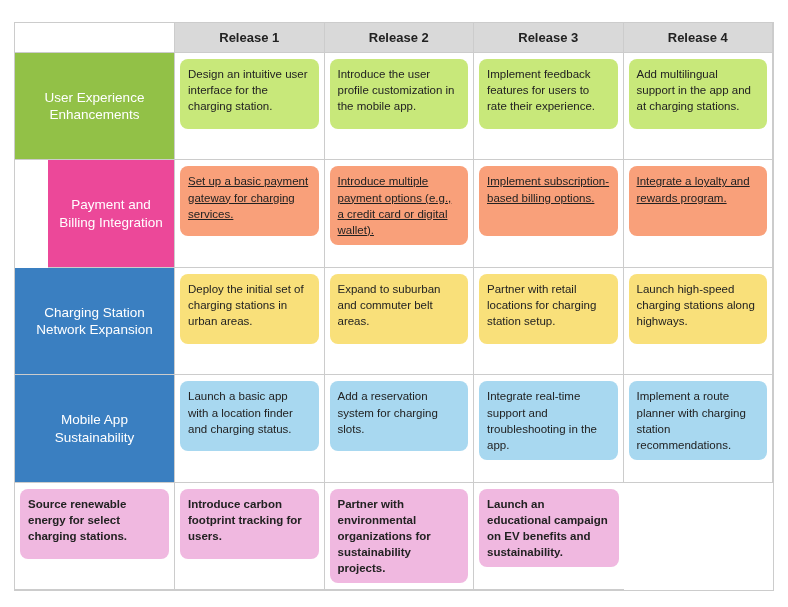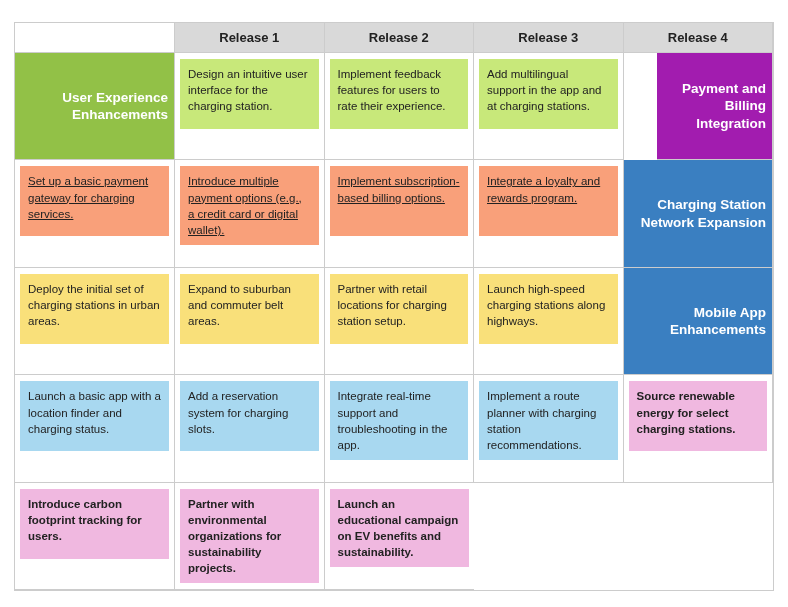--- a/index.html
+++ b/index.html
@@ -45,47 +45,47 @@
     .col-header:last-child { border-right: none; }
 
     
     .row-label {
       display: flex;
       align-items: center;
       justify-content: center;
       padding: 8px 6px;
       border-right: 1px solid #ccc;
       border-bottom: 1px solid #ccc;
-      font-weight: bold;
+      font-weight: normal;
       font-size: 13.5px;
       color: #fff;
-      text-align: right;
+      text-align: center;
       line-height: 1.3;
     }
     .row-label:last-of-type { border-bottom: none; }
 
     .row-label.ux      { background: #92c147; }
-    .row-label.payment { background: #a21caf; margin-left: 33px; }
+    .row-label.payment { background: #ec4899; margin-left: 33px; }
     .row-label.charging{ background: #3a7fc1; }
     .row-label.mobile  { background: #3a7fc1; }
     .row-label.sustain { background: #3a7fc1; }
 
     
     .data-cell {
       border-right: 1px solid #ccc;
       border-bottom: 1px solid #ccc;
       padding: 6px 5px;
       display: flex;
       align-items: flex-start;
       justify-content: center;
     }
     .data-cell:last-child { border-right: none; }
 
     .card {
-      border-radius: 0;
+      border-radius: 8px;
       padding: 7px 8px;
       font-size: 11.5px;
       line-height: 1.4;
       color: #222;
       width: 100%;
       min-height: 70px;
     }
     
     .card-ux       { background: #c8e87a; }
     .card-payment  { background: #f9a07a; text-decoration: underline; }
@@ -102,20 +102,23 @@
 
   <div class="header-empty"></div>
 
 <div class="col-header">Release 1</div>
     <div class="col-header">Release 2</div>
     <div class="col-header">Release 3</div>
     <div class="col-header">Release 4</div>
     <div class="row-label ux ">User Experience Enhancements</div>
     <div class="data-cell ">
       <div class="card card-ux">Design an intuitive user interface for the charging station.</div>
+    </div>
+    <div class="data-cell ">
+      <div class="card card-ux">Introduce the user profile customization in the mobile app.</div>
     </div>
     <div class="data-cell ">
       <div class="card card-ux">Implement feedback features for users to rate their experience.</div>
     </div>
     <div class="data-cell ">
       <div class="card card-ux">Add multilingual support in the app and at charging stations.</div>
     </div>
     <div class="row-label payment ">Payment and Billing Integration</div>
     <div class="data-cell ">
       <div class="card card-payment">Set up a basic payment gateway for charging services.</div>
@@ -135,21 +138,21 @@
     </div>
     <div class="data-cell ">
       <div class="card card-charging">Expand to suburban and commuter belt areas.</div>
     </div>
     <div class="data-cell ">
       <div class="card card-charging">Partner with retail locations for charging station setup.</div>
     </div>
     <div class="data-cell ">
       <div class="card card-charging">Launch high-speed charging stations along highways.</div>
     </div>
-    <div class="row-label mobile ">Mobile App Enhancements</div>
+    <div class="row-label mobile ">Mobile App Sustainability</div>
     <div class="data-cell ">
       <div class="card card-mobile">Launch a basic app with a location finder and charging status.</div>
     </div>
     <div class="data-cell ">
       <div class="card card-mobile">Add a reservation system for charging slots.</div>
     </div>
     <div class="data-cell ">
       <div class="card card-mobile">Integrate real-time support and troubleshooting in the app.</div>
     </div>
     <div class="data-cell ">

